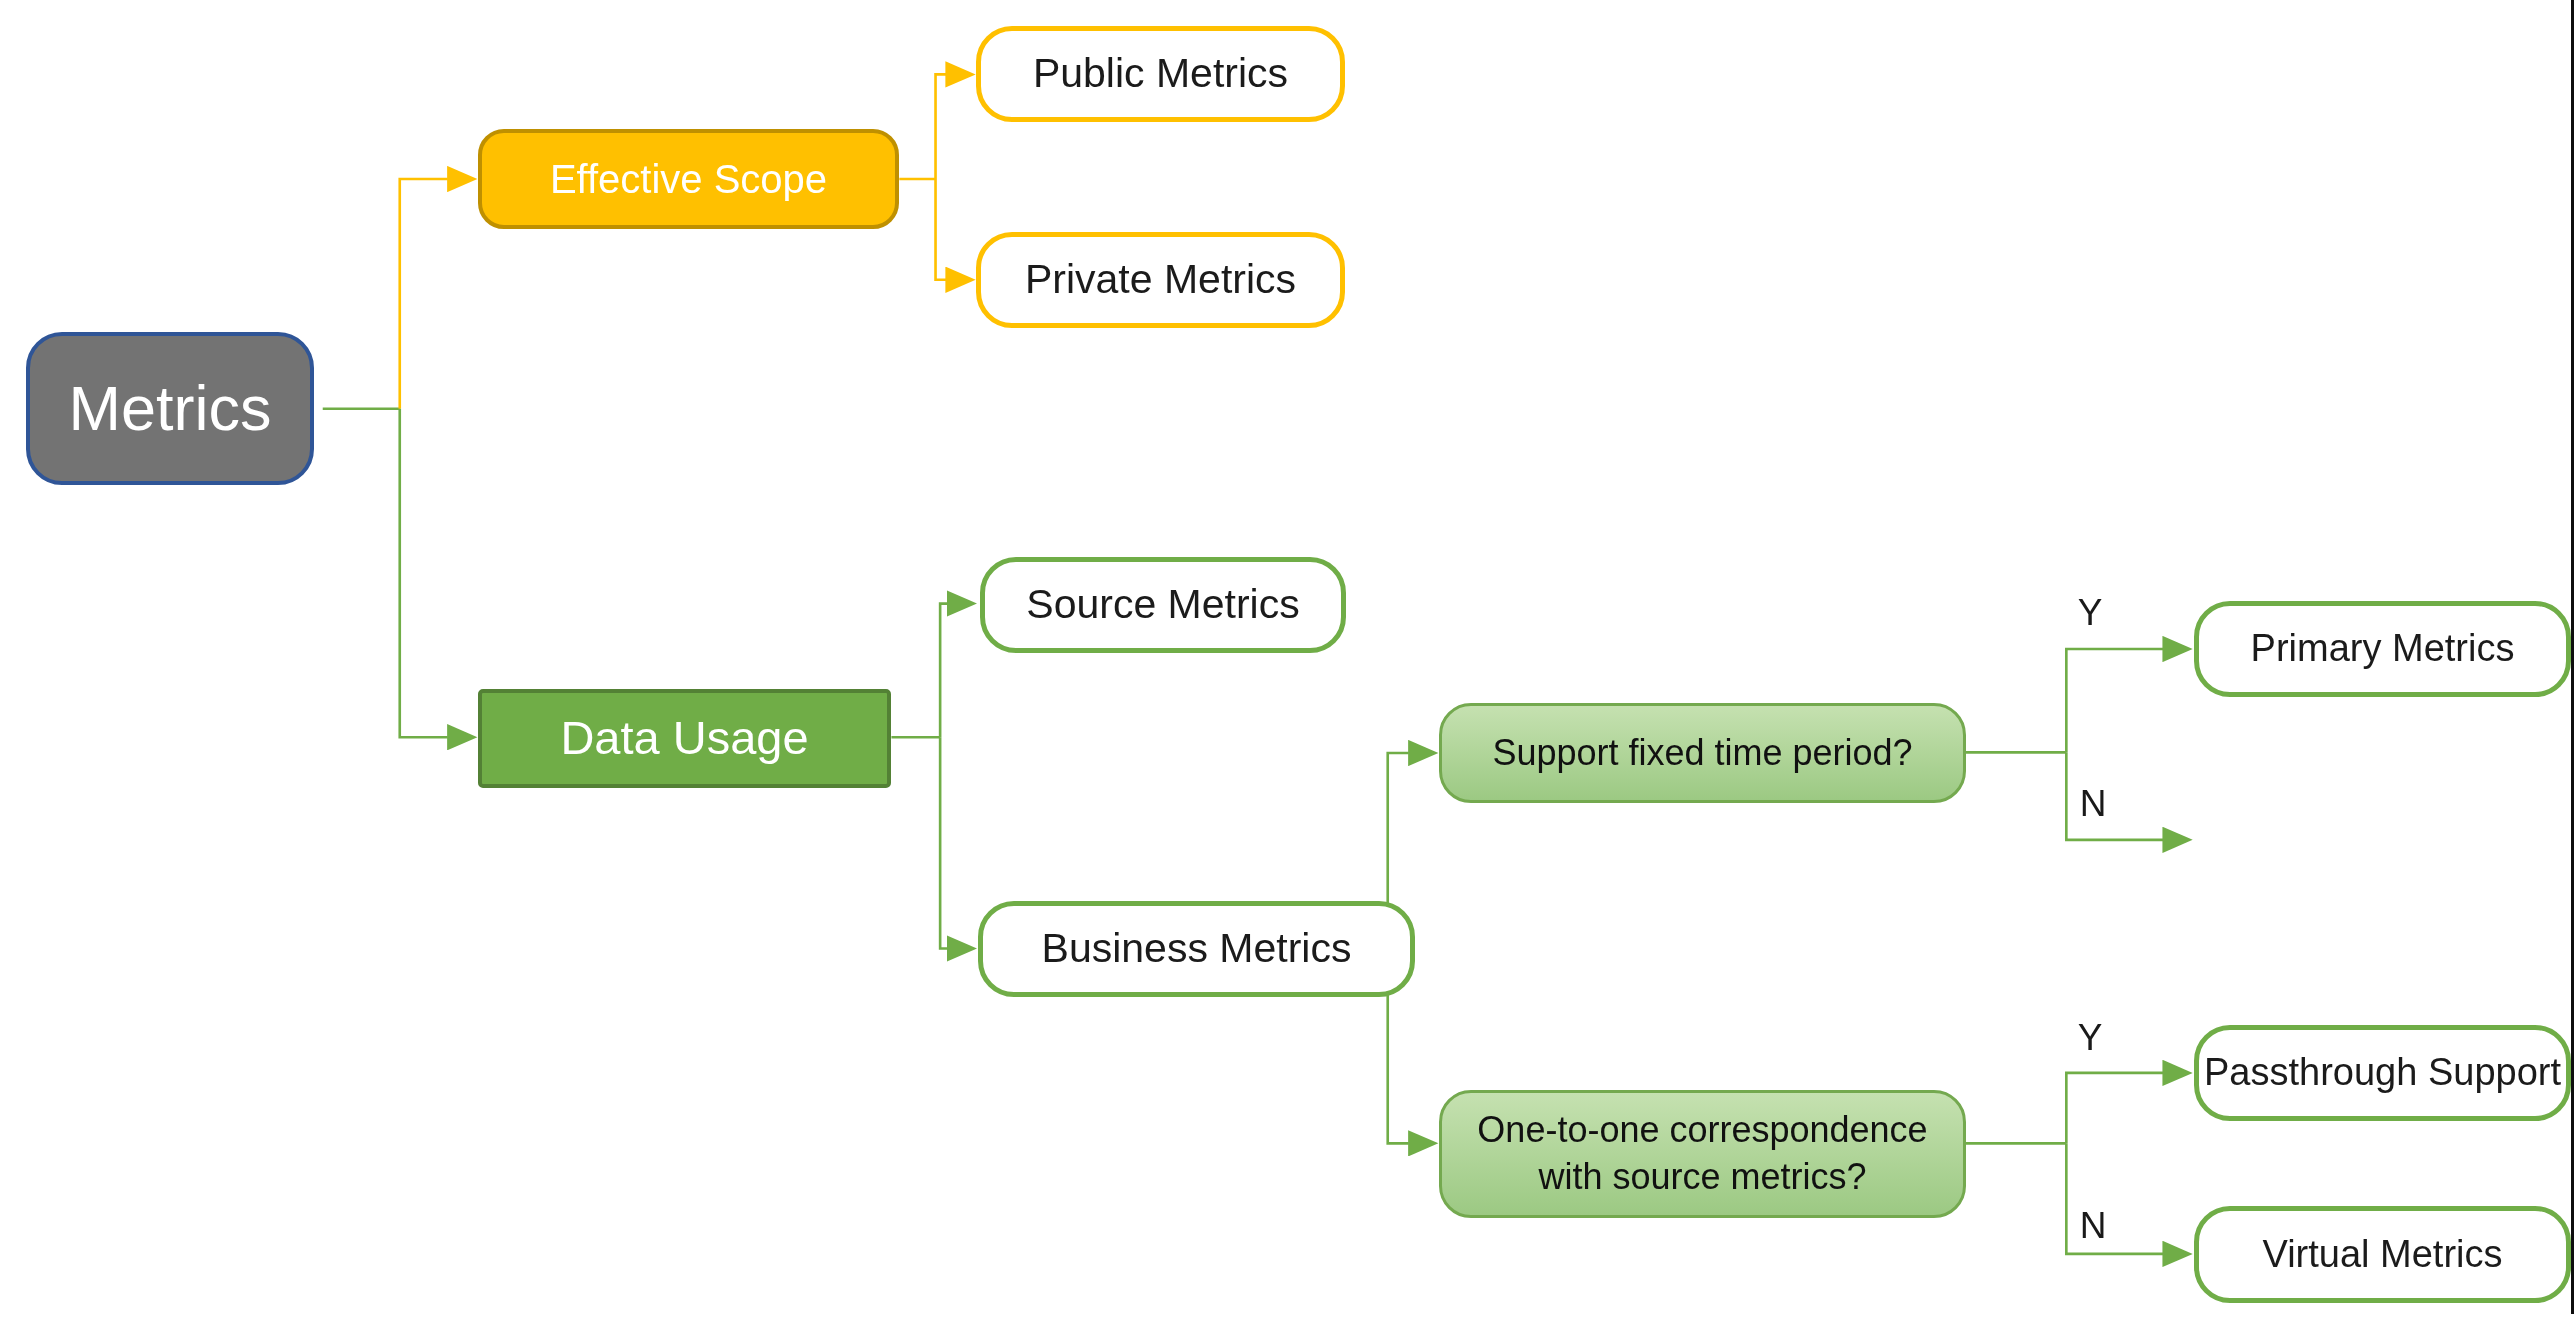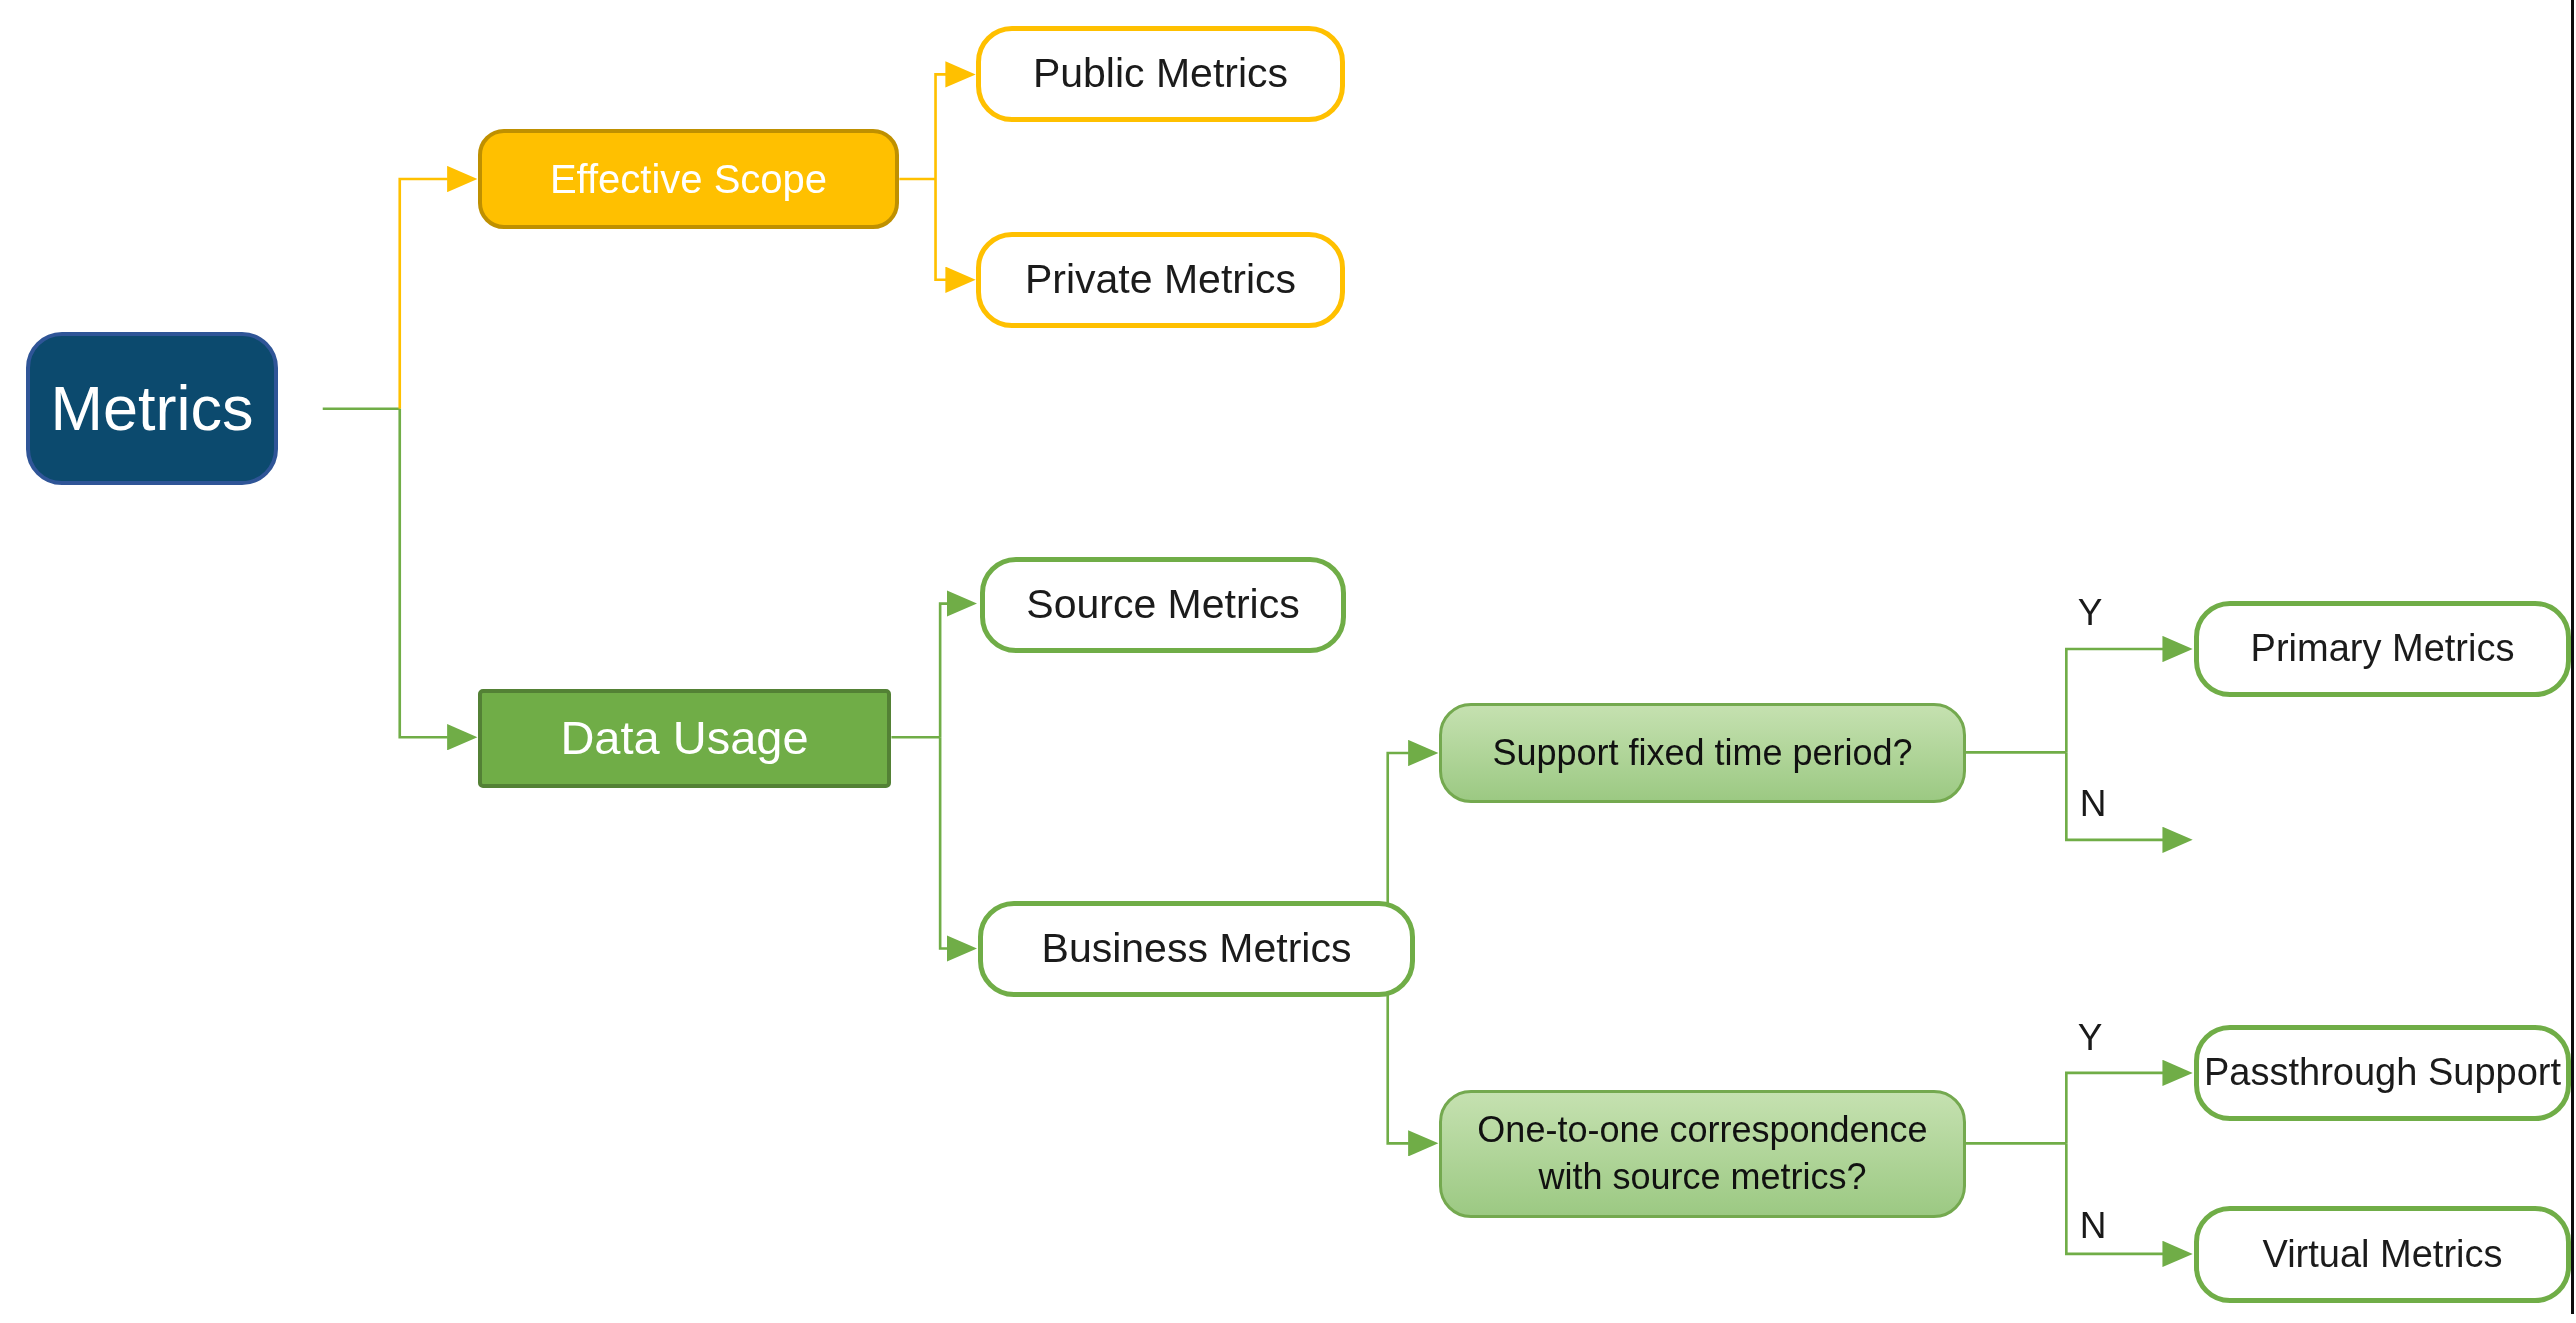--- a/index.html
+++ b/index.html
@@ -15,22 +15,22 @@
     position:absolute;
     box-sizing:border-box;
     display:flex;
     align-items:center;
     justify-content:center;
     text-align:center;
     font-weight:300;
     line-height:1.15;
   }
   #root-box{
-    left:26px; top:332px; width:252px; height:153px;
-    background:#0c4a6e; border:4px solid #2F5597; border-radius:36px;
+    left:26px; top:332px; width:288px; height:153px;
+    background:#737373; border:4px solid #2F5597; border-radius:36px;
     color:#ffffff; font-size:63px;
   }
   #effective-scope-box{
     left:478px; top:129px; width:421px; height:100px;
     background:#FFC000; border:4.6px solid #BF9000; border-radius:26px;
     color:#ffffff; font-size:40px;
   }
   #data-usage-box{
     left:478px; top:689px; width:413px; height:99px;
     background:#70AD47; border:4.6px solid #538135; border-radius:5px;

